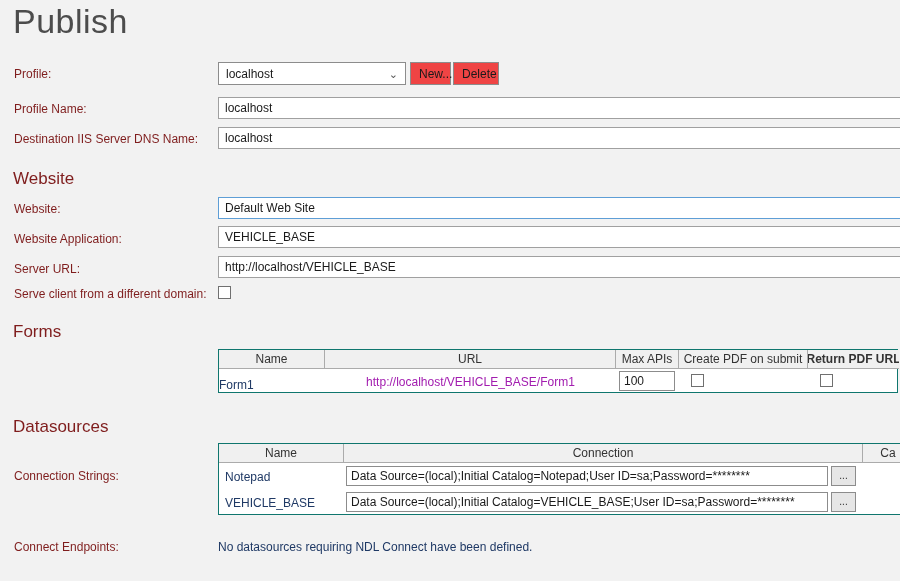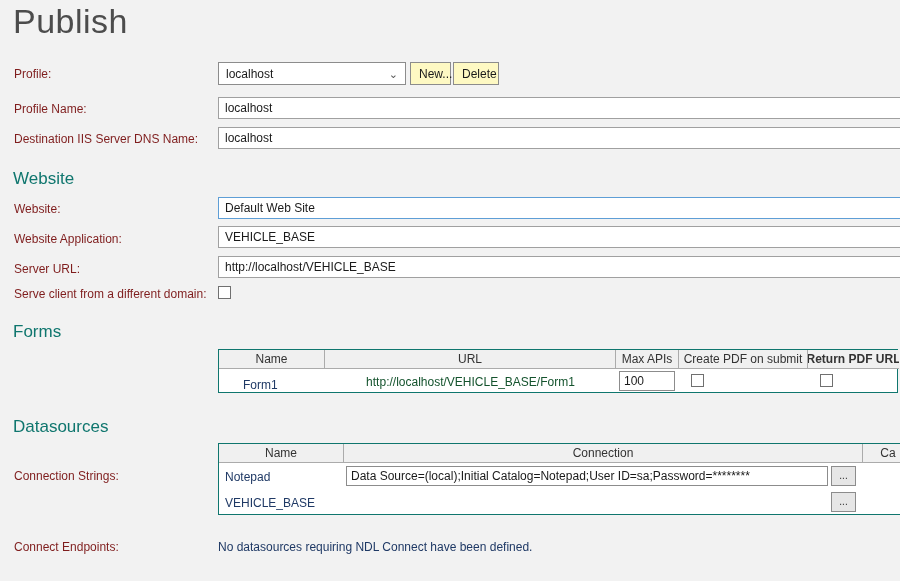--- a/index.html
+++ b/index.html
@@ -8,57 +8,57 @@
     position:relative; width:900px; height:581px; overflow:hidden;
     background:#f2f2f2;
     font-family:"Liberation Sans", sans-serif;
     color:#3f3f3f;
   }
   .title {
     position:absolute; left:13px; top:2px;
     font-size:34px; font-weight:200; color:#4c4c4c; letter-spacing:0.5px;
   }
   .lbl { position:absolute; left:14px; font-size:12px; color:#7f1d1d; white-space:nowrap; }
-  .heading { position:absolute; left:13px; font-size:17px; color:#0f766e; }
+  .heading { position:absolute; left:13px; font-size:17px; color:#7f1d1d; }
   .tinput {
     position:absolute; left:218px; width:700px; height:22px;
     background:#fff; border:1px solid #a0a0a0;
     font-family:"Liberation Sans", sans-serif;
     font-size:12px; color:#1a1a1a; padding:0 6px;
   }
   .tinput.focused { border-color:#5e9ed6; }
   .combo {
     position:absolute; left:218px; top:62px; width:188px; height:23px;
     background:#fff; border:1px solid #8c8c8c;
     display:flex; align-items:center; justify-content:space-between;
     font-size:12px; color:#1a1a1a; padding:0 7px; cursor:default;
   }
   .combo .chev { font-size:11px; color:#555; line-height:10px; }
   .btn {
     position:absolute; height:23px;
-    background:#fef9c3; border:1px solid #8c8c8c;
+    background:#ef4444; border:1px solid #8c8c8c;
     font-family:"Liberation Sans", sans-serif;
     font-size:12px; color:#1a1a1a; padding:0 8px;
   }
   .cb {
     position:absolute; width:13px; height:13px;
     background:#fff; border:1px solid #707070; display:inline-block;
   }
   .table {
     position:absolute; background:#fff; border:1px solid #0f766e;
   }
   .th {
     position:absolute; top:0; height:19px; background:#f0f0f0;
     border-right:1px solid #ababab; border-bottom:1px solid #ababab;
     font-size:12px; color:#333; display:flex; align-items:center; justify-content:center;
     white-space:nowrap; overflow:hidden;
   }
   .th.last { border-right:none; }
   .cell {
-    position:absolute; font-size:12px; color:#14532d;
+    position:absolute; font-size:12px; color:#a21caf;
     display:flex; align-items:center; white-space:nowrap;
   }
   .link { color:#1f3965; cursor:pointer; }
   .smallinput {
     position:absolute; height:20px; background:#fff; border:1px solid #8c8c8c;
     font-family:"Liberation Sans", sans-serif; font-size:12px; color:#1a1a1a; padding:0 4px;
   }
   .browse {
     position:absolute; width:25px; height:20px;
     background:#e6e6e6; border:1px solid #8c8c8c;
@@ -103,40 +103,41 @@
 
   <div class="heading" style="top:322px;">Forms</div>
 
   <div class="table" style="left:218px; top:349px; width:680px; height:44px;">
     <div class="th" style="left:0; width:106px;">Name</div>
     <div class="th" style="left:106px; width:291px;">URL</div>
     <div class="th" style="left:397px; width:63px;">Max APIs</div>
     <div class="th" style="left:460px; width:129px;">Create PDF on submit</div>
     <div class="th last" style="left:589px; width:91px;font-weight:bold;">Return PDF URL</div>
 
-    <div class="cell link" style="left:24px; top:20px; height:29px;">Form1</div>
+    <div class="cell link" style="left:0; top:20px; height:29px;">Form1</div>
     <div class="cell" style="left:106px; top:20px; width:291px; height:23px; justify-content:center;">http://localhost/VEHICLE_BASE/Form1</div>
     <input class="smallinput" style="left: 400px; top: 21px; width: 56px;" value="100">
     <span class="cb" style="left:472px; top:24px;"></span>
     <span class="cb" style="left:601px; top:24px;"></span>
   </div>
 
   <div class="heading" style="top:417px;">Datasources</div>
 
   <div class="lbl" style="top:469px;">Connection Strings:</div>
 
   <div class="table" style="left:218px; top:443px; width:694px; height:72px;">
     <div class="th" style="left:0; width:125px;">Name</div>
     <div class="th" style="left:125px; width:519px;">Connection</div>
     <div class="th last" style="left:644px; width:50px;">Ca</div>
 
     <div class="cell link" style="left:6px; top:20px; height:26px;">Notepad</div>
     <input class="smallinput" style="left: 127px; top: 22px; width: 482px;" value="Data Source=(local);Initial Catalog=Notepad;User ID=sa;Password=********">
     <button class="browse" style="left:612px; top:22px;">...</button>
 
     <div class="cell link" style="left:6px; top:46px; height:26px;">VEHICLE_BASE</div>
+    <input class="smallinput" style="left: 127px; top: 48px; width: 482px;" value="Data Source=(local);Initial Catalog=VEHICLE_BASE;User ID=sa;Password=********">
     <button class="browse" style="left:612px; top:48px;">...</button>
   </div>
 
   <div class="lbl" style="top:540px;">Connect Endpoints:</div>
   <div class="msg" style="top:540px;">No datasources requiring NDL Connect have been defined.</div>
 
 </div>
 
 </body></html>

